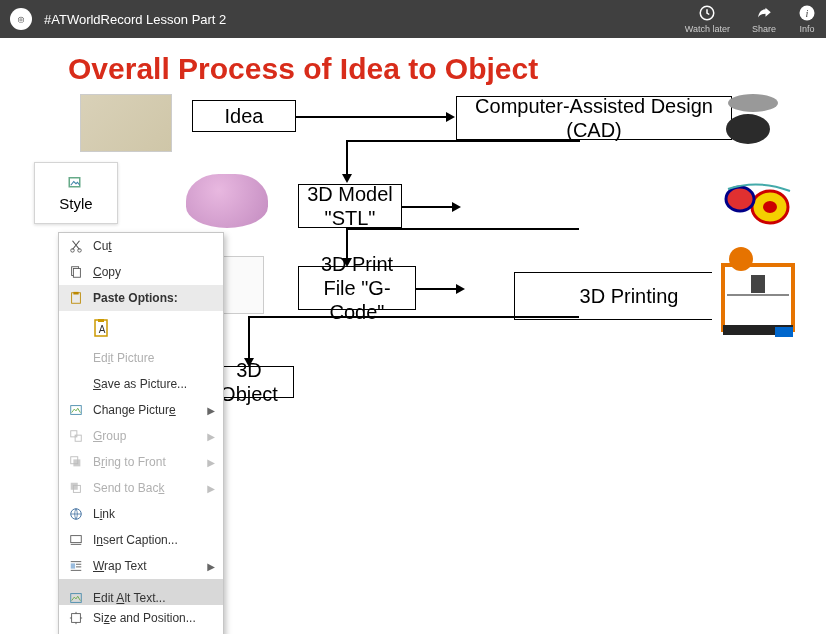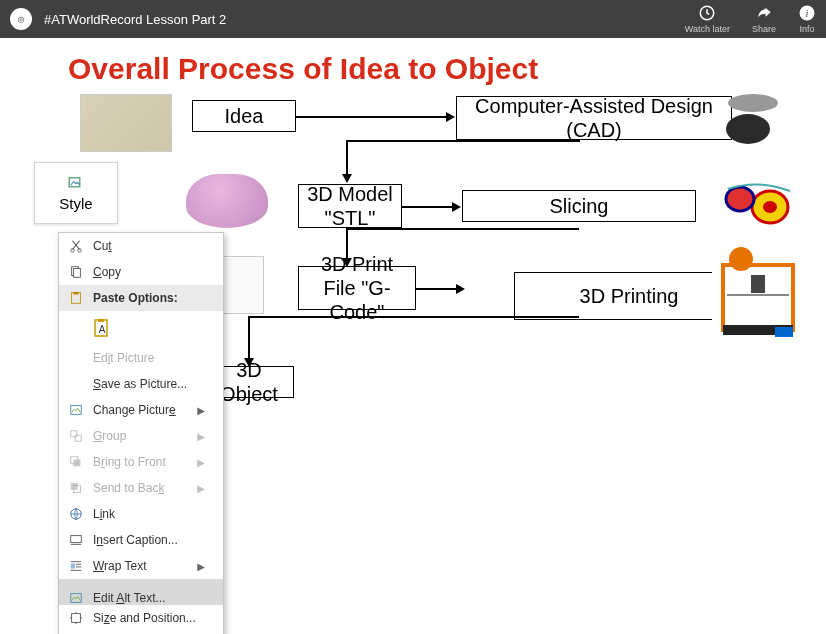--- a/index.html
+++ b/index.html
@@ -95,21 +95,21 @@
     width:166px;
     background:#fff;
     border:1px solid #c6c6c6;
     box-shadow:2px 3px 6px rgba(0,0,0,0.25);
     font-size:12px;
     color:#333;
   }
   .cm-row {
     display:flex;align-items:center;
     height:26px;
-    padding:0 18px 0 8px;
+    padding:0 8px 0 8px;
     cursor:default;
     position:relative;
   }
   .cm-row.hover { background:#d8d8d8;align-items:flex-end; }
   .cm-row.header { font-weight:bold; background:#eaeaea;}
   .cm-row.disabled { color:#b0b0b0; }
   .cm-icon { width:18px; margin-right:8px; display:flex;align-items:center;justify-content:center;}
   .cm-icon svg{width:14px;height:14px;}
   .cm-arrow { margin-left:auto; font-size:10px; color:#666;}
   .cm-row.disabled .cm-arrow{color:#c0c0c0;}
@@ -169,21 +169,20 @@
 
   <div class="arrow-line" style="left:346px;top:46px;width:2px;height:36px;"></div>
   <div class="arrow-line" style="left:346px;top:46px;width:233px;height:2px;"></div>
   <div class="arrow-line" style="left:578px;top:46px;width:2px;height:2px;"></div>
   <div class="arrow-head down" style="left:342px;top:80px;"></div>
 
   <div class="img-ph stl-obj" style="left:186px;top:80px;width:82px;height:54px;border-radius:40% 40% 50% 50%/50% 50% 40% 40%;border:none;"></div>
   <div class="flow-box" style="left:298px;top:90px;width:104px;height:44px;">3D Model "STL"</div>
   <div class="arrow-line" style="left:402px;top:112px;width:52px;height:2px;"></div>
   <div class="arrow-head" style="left:452px;top:108px;"></div>
-  <div class="flow-box" style="left:462px;top:96px;width:234px;height:32px;">Slicing</div>
   <div class="img-ph slice-obj" style="left:716px;top:82px;width:84px;height:56px;border:none;">
     <svg viewBox="0 0 80 50" width="80" height="50">
       <ellipse cx="52" cy="28" rx="18" ry="16" fill="#f4d000" stroke="#c00" stroke-width="3"></ellipse>
       <ellipse cx="52" cy="28" rx="7" ry="6" fill="#c00"></ellipse>
       <ellipse cx="22" cy="20" rx="14" ry="12" fill="#e03030" stroke="#008" stroke-width="3"></ellipse>
       <path d="M10 10 Q 40 0 72 12" fill="none" stroke="#4aa" stroke-width="2"></path>
     </svg>
   </div>
 
   <div class="arrow-line" style="left:346px;top:134px;width:2px;height:32px;"></div>

